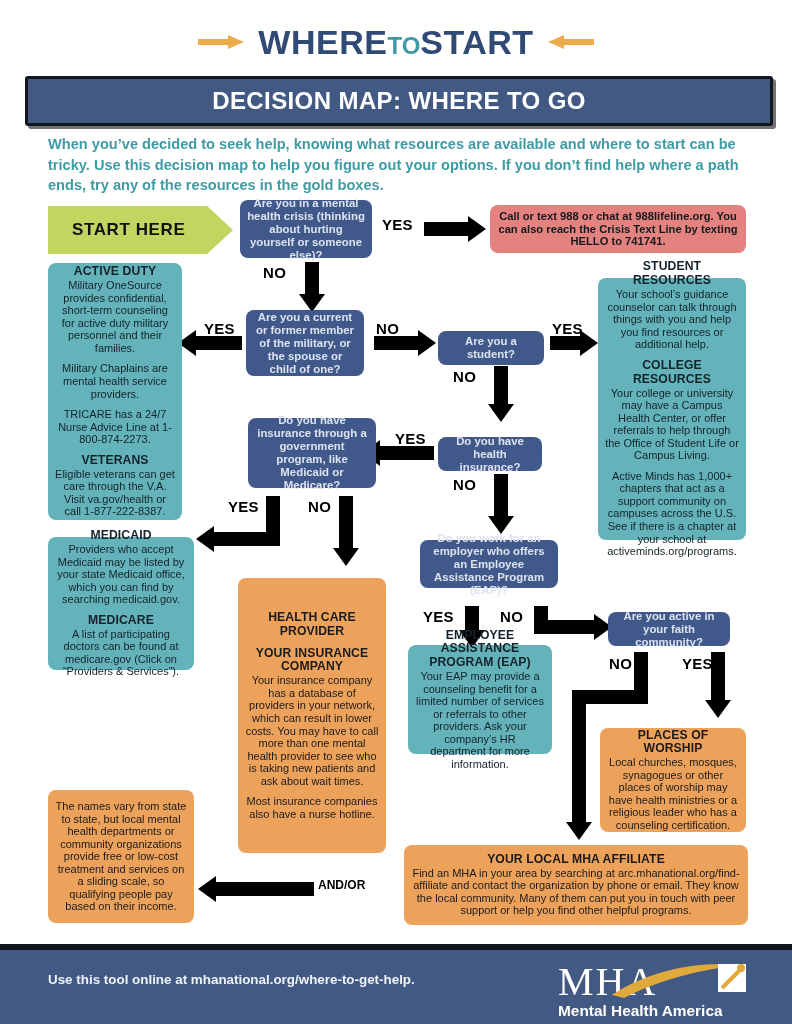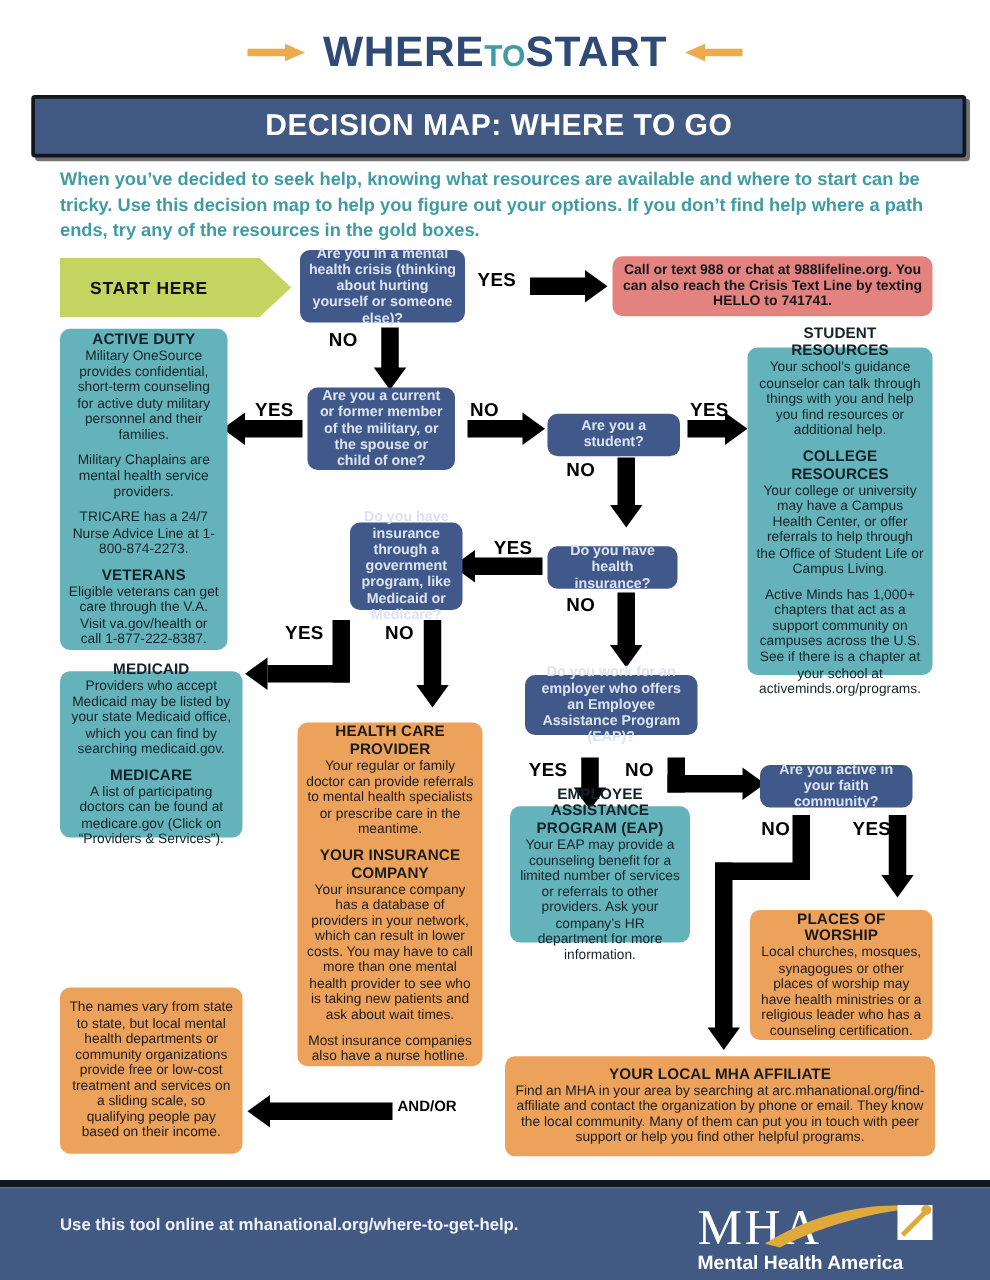--- a/index.html
+++ b/index.html
@@ -42,21 +42,21 @@
   .orange{background:#eda css;}
   .orange{background:#eda25c;color:#1b1b1b;font-size:11px;}
   .salmon{background:#e3827f;color:#17181c;font-size:11.2px;font-weight:700;}
   .node .inner{width:100%;}
   .node b{display:block;font-size:12.2px;font-weight:800;letter-spacing:.1px;}
   .node .gap{display:block;height:8px;}
   .node .body{display:block;}
 
   
   .starthere{position:absolute;left:48px;top:206px;width:185px;height:48px;
-             background:#c4d461;color:#111;font-size:14px;font-weight:800;
+             background:#c4d461;color:#111;font-size:17px;font-weight:800;
              letter-spacing:.6px;display:flex;align-items:center;
              padding-left:24px;box-sizing:border-box;
              clip-path:polygon(0 0,86% 0,100% 50%,86% 100%,0 100%);}
 
   
   .ar{position:absolute;}
   .ar .bar{position:absolute;background:#000;}
   .ar .tip{position:absolute;width:0;height:0;}
   .tip-r{border-top:13px solid transparent;border-bottom:13px solid transparent;border-left:18px solid #000;}
   .tip-l{border-top:13px solid transparent;border-bottom:13px solid transparent;border-right:18px solid #000;}
@@ -185,21 +185,21 @@
   <div class="node q" style="left:438px;top:437px;width:104px;height:30px;">
     <span class="inner">Do you have health insurance?</span>
   </div>
 
   <div class="lbl" style="left:395px;top:430px;">YES</div>
   <div class="ar" style="left:362px;top:440px;width:72px;height:26px;">
     <span class="bar" style="right:0;top:6px;width:54px;height:14px;"></span>
     <span class="tip tip-l" style="left:0;top:0;"></span>
   </div>
 
-  <div class="node q" style="left:248px;top:418px;width:90px;height:70px;margin-left:32px;">
+  <div class="node q" style="left:248px;top:418px;width:128px;height:70px;">
     <span class="inner">Do you have insurance through a government program, like Medicaid or Medicare?</span>
   </div>
 
   <div class="lbl" style="left:228px;top:498px;">YES</div>
   <div class="ar" style="left:188px;top:496px;width:92px;height:64px;">
     <span class="bar" style="left:78px;top:0;width:14px;height:50px;"></span>
     <span class="bar" style="left:26px;top:36px;width:66px;height:14px;"></span>
     <span class="tip tip-l" style="left:8px;top:30px;"></span>
   </div>
 
@@ -215,21 +215,20 @@
 
   <div class="lbl" style="left:308px;top:498px;">NO</div>
   <div class="ar" style="left:333px;top:496px;width:26px;height:72px;">
     <span class="bar" style="left:6px;top:0;width:14px;height:56px;"></span>
     <span class="tip tip-d" style="left:0;top:52px;"></span>
   </div>
 
   <div class="node orange" style="left:238px;top:578px;width:148px;height:275px;">
     <span class="inner">
       <b>HEALTH CARE PROVIDER</b>
-      <span class="body">Your regular or family doctor can provide referrals to mental health specialists or prescribe care in the meantime.</span>
       <span class="gap"></span>
       <b>YOUR INSURANCE COMPANY</b>
       <span class="body">Your insurance company has a database of providers in your network, which can result in lower costs. You may have to call more than one mental health provider to see who is taking new patients and ask about wait times.</span>
       <span class="gap"></span>
       <span class="body">Most insurance companies also have a nurse hotline.</span>
     </span>
   </div>
 
   <div class="lbl" style="left:453px;top:476px;">NO</div>
   <div class="ar" style="left:488px;top:474px;width:26px;height:62px;">

